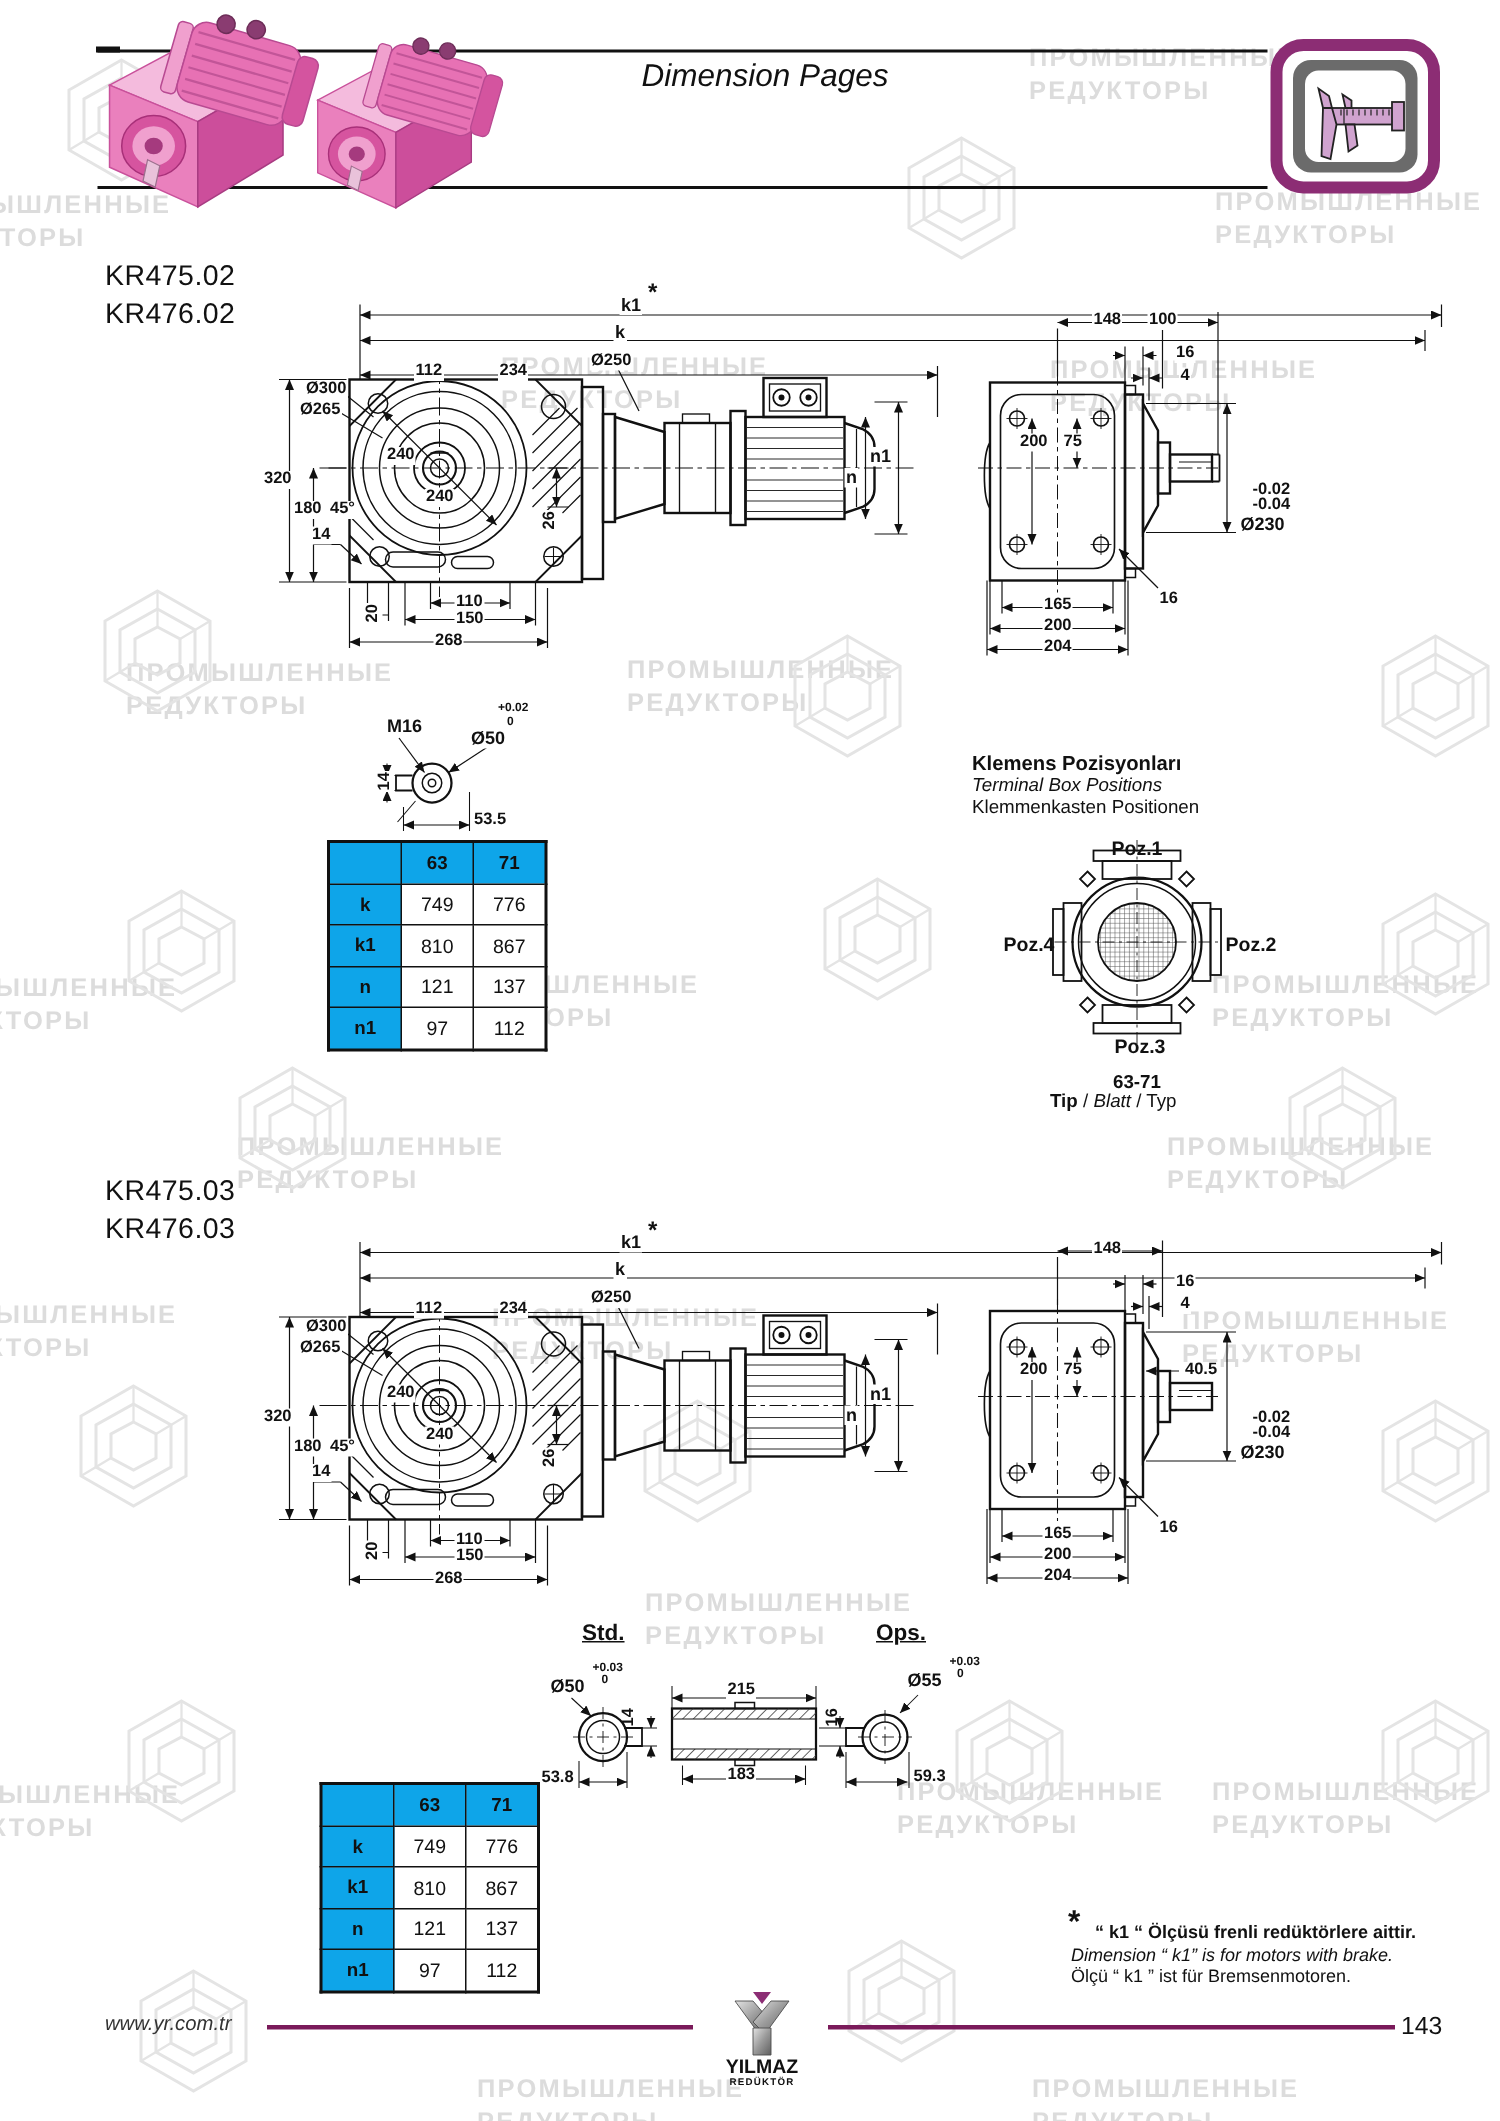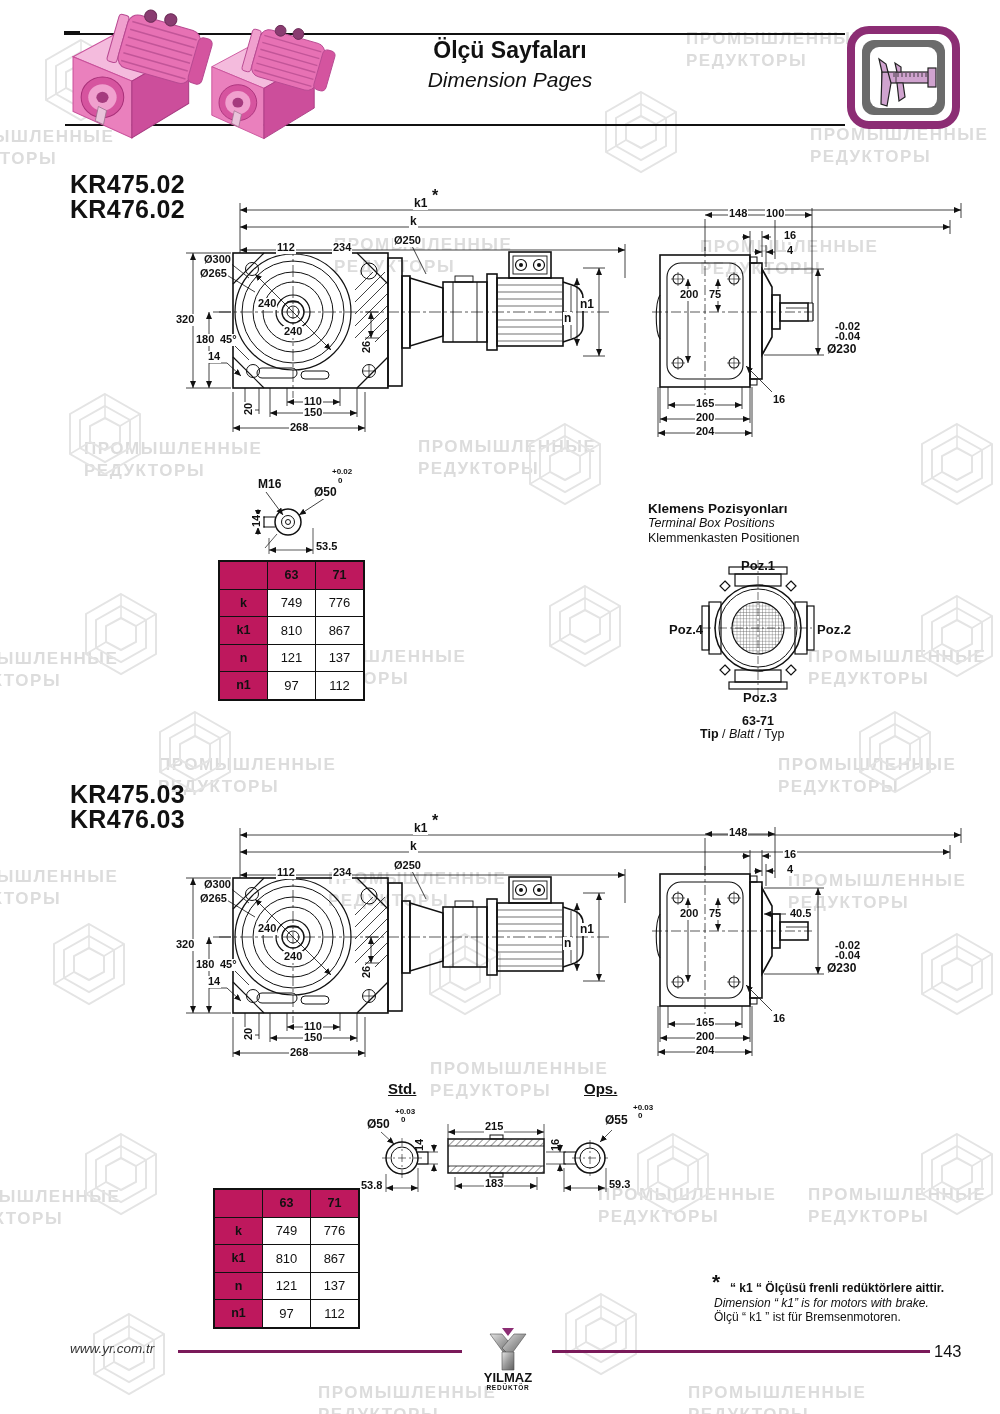--- a/index.html
+++ b/index.html
@@ -10,32 +10,32 @@
   .hexwm{position:absolute;z-index:0}
   .rule{position:absolute;background:#111;height:2px;z-index:1}
   .fig{position:absolute;z-index:2}
   .dl{position:absolute;font-size:11px;font-weight:bold;line-height:1.05;white-space:nowrap;
       background:#fff;padding:0 1px;z-index:3}
   .dl.nb{background:transparent}
   .dl.r{transform:rotate(-90deg);transform-origin:0 0}
   .dl.sup{font-size:8px}
   .dl.kbig{font-size:12px}
   .star{font-size:16px;font-weight:bold}
-  .models{position:absolute;z-index:2;font-size:25px;font-weight:bold;line-height:25px;letter-spacing:.3px}
+  .models{position:absolute;z-index:2;font-size:19px;font-weight:normal;line-height:25px;letter-spacing:.3px}
   .titleblock{position:absolute;left:285px;top:36px;width:450px;text-align:center;z-index:2;line-height:29px}
   .t1{font-size:23px;font-weight:bold}
   .t2{font-size:21px;font-style:italic}
   .t3{font-size:21px}
   .note{position:absolute;left:68px;top:133px;z-index:2;font-size:12.5px;white-space:nowrap}
   .note .b{font-weight:bold}
   .note .i{font-style:italic;color:#555}
   .note .sep{color:#555;padding:0 4px}
   table.dims{position:absolute;z-index:2;border-collapse:collapse;background:#fff;border:2px solid #111}
   .dims td{border:1.2px solid #111;width:47px;height:26.5px;text-align:center;font-size:13px;padding:0}
-  .dims td.g{background:#be185d;font-weight:bold;font-size:12.5px}
+  .dims td.g{background:#0ea5e9;font-weight:bold;font-size:12.5px}
   .tbt{position:absolute;z-index:2;line-height:15px}
   .tb1{font-weight:bold;font-size:13.5px}
   .tb2{font-style:italic;font-size:12.5px}
   .tb3{font-size:12.5px}
   .poz{position:absolute;z-index:2;font-weight:bold;font-size:13px;width:56px;text-align:center}
   .so-h{position:absolute;z-index:3;font-weight:bold;font-size:15px;text-decoration:underline}
   .fn{position:absolute;z-index:2;font-size:12px;line-height:14.5px}
   .fn .b{font-weight:bold}
   .fn .i{font-style:italic}
   .fnstar{position:absolute;z-index:2;font-size:21px;font-weight:bold}
@@ -313,21 +313,20 @@
     </svg>
   <svg class="hexwm" style="left:556px;top:1288px" width="90" height="100">
       <use href="#hex"></use>
     </svg>
 
   <div class="trim" style="left:64px;top:31px;width:16px;height:4px"></div>
   <div class="rule" style="left:65px;top:33px;width:780px"></div>
   <div class="rule" style="left:65px;top:124px;width:780px"></div>
 
   <div class="titleblock">
-    <div class="t1">Ölçü Sayfaları</div>
     <div class="t2">Dimension Pages</div>
   </div>
 
   <svg class="fig" style="left:56px;top:4px" width="170" height="140" viewBox="0 0 150 138">
       <use href="#gm"></use>
     </svg>
   <svg class="fig" style="left:196px;top:20px" width="152" height="124" viewBox="0 0 150 138">
       <use href="#gm"></use>
     </svg>
 

